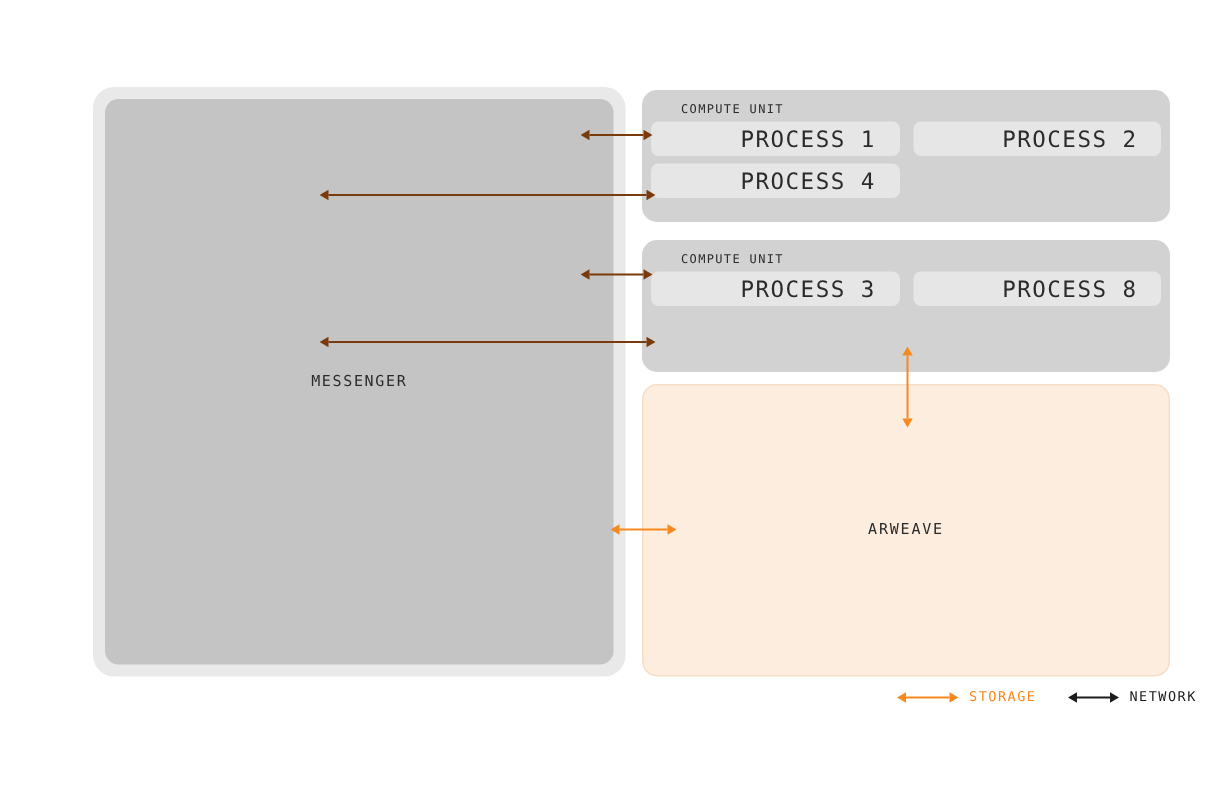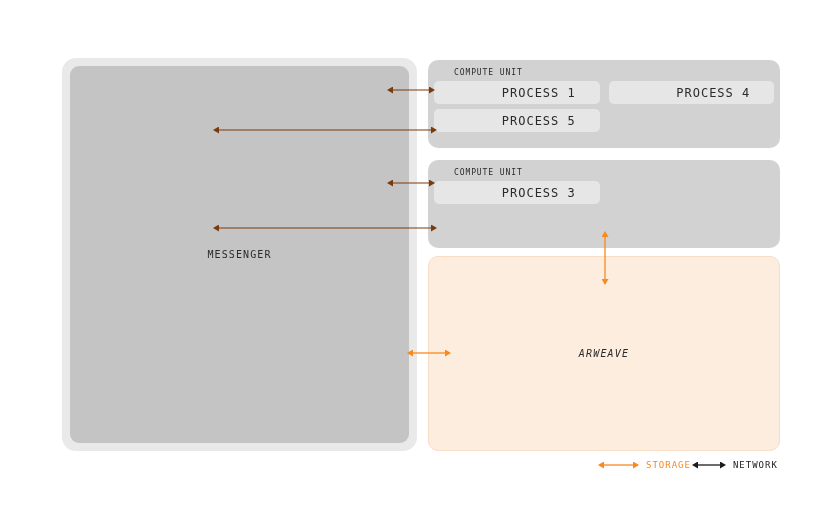--- a/index.html
+++ b/index.html
@@ -82,21 +82,21 @@
   }
   .process-box {
     background: #e6e6e6;
     border-radius: 5px;
     height: 23px;
     display: flex;
     align-items: center;
     justify-content: center;
   }
   .process-label {
-    font-size: 12px;
+    font-size: 15px;
     letter-spacing: 1px;
     color: #2b2b2b;
     white-space: nowrap;
     margin-left: 44px;
   }
 
   
   #arweave-box {
     position: absolute;
     left: 428px;
@@ -108,42 +108,41 @@
     border-radius: 10px;
     box-sizing: border-box;
     display: flex;
     align-items: center;
     justify-content: center;
   }
   #arweave-box .arweave-label {
     font-size: 10px;
     letter-spacing: 1.2px;
     color: #2b2b2b;
-    font-style: italic;
   }
 
   
   #arrows-layer {
     position: absolute;
     left: 0; top: 0;
     width: 818px;
     height: 528px;
     pointer-events: none;
   }
 
   
   #legend {
     position: absolute;
     left: 596px;
     top: 456px;
     width: 190px;
     height: 18px;
     display: flex;
     align-items: center;
-    gap: 0;
+    gap: 20px;
   }
   .legend-entry {
     display: flex;
     align-items: center;
     gap: 6px;
   }
   .legend-label {
     font-size: 9px;
     letter-spacing: 1px;
     white-space: nowrap;
@@ -162,33 +161,36 @@
     </div>
   </div>
 
   <div class="compute-unit" id="compute-unit-1">
     <div class="compute-unit-label">COMPUTE UNIT</div>
     <div class="process-grid">
       <div class="process-box">
         <span class="process-label">PROCESS 1</span>
       </div>
       <div class="process-box">
+        <span class="process-label">PROCESS 2</span>
+      </div>
+      <div class="process-box">
         <span class="process-label">PROCESS 4</span>
-      </div>
-      <div class="process-box">
-        <span class="process-label">PROCESS 5</span>
       </div>
     </div>
   </div>
 
   <div class="compute-unit" id="compute-unit-2">
     <div class="compute-unit-label">COMPUTE UNIT</div>
     <div class="process-grid">
       <div class="process-box">
         <span class="process-label">PROCESS 3</span>
+      </div>
+      <div class="process-box">
+        <span class="process-label">PROCESS 8</span>
       </div>
     </div>
   </div>
 
   <div id="arweave-box">
     <span class="arweave-label">ARWEAVE</span>
   </div>
 
   <svg id="arrows-layer" width="818" height="528" viewBox="0 0 818 528">
     <defs>

